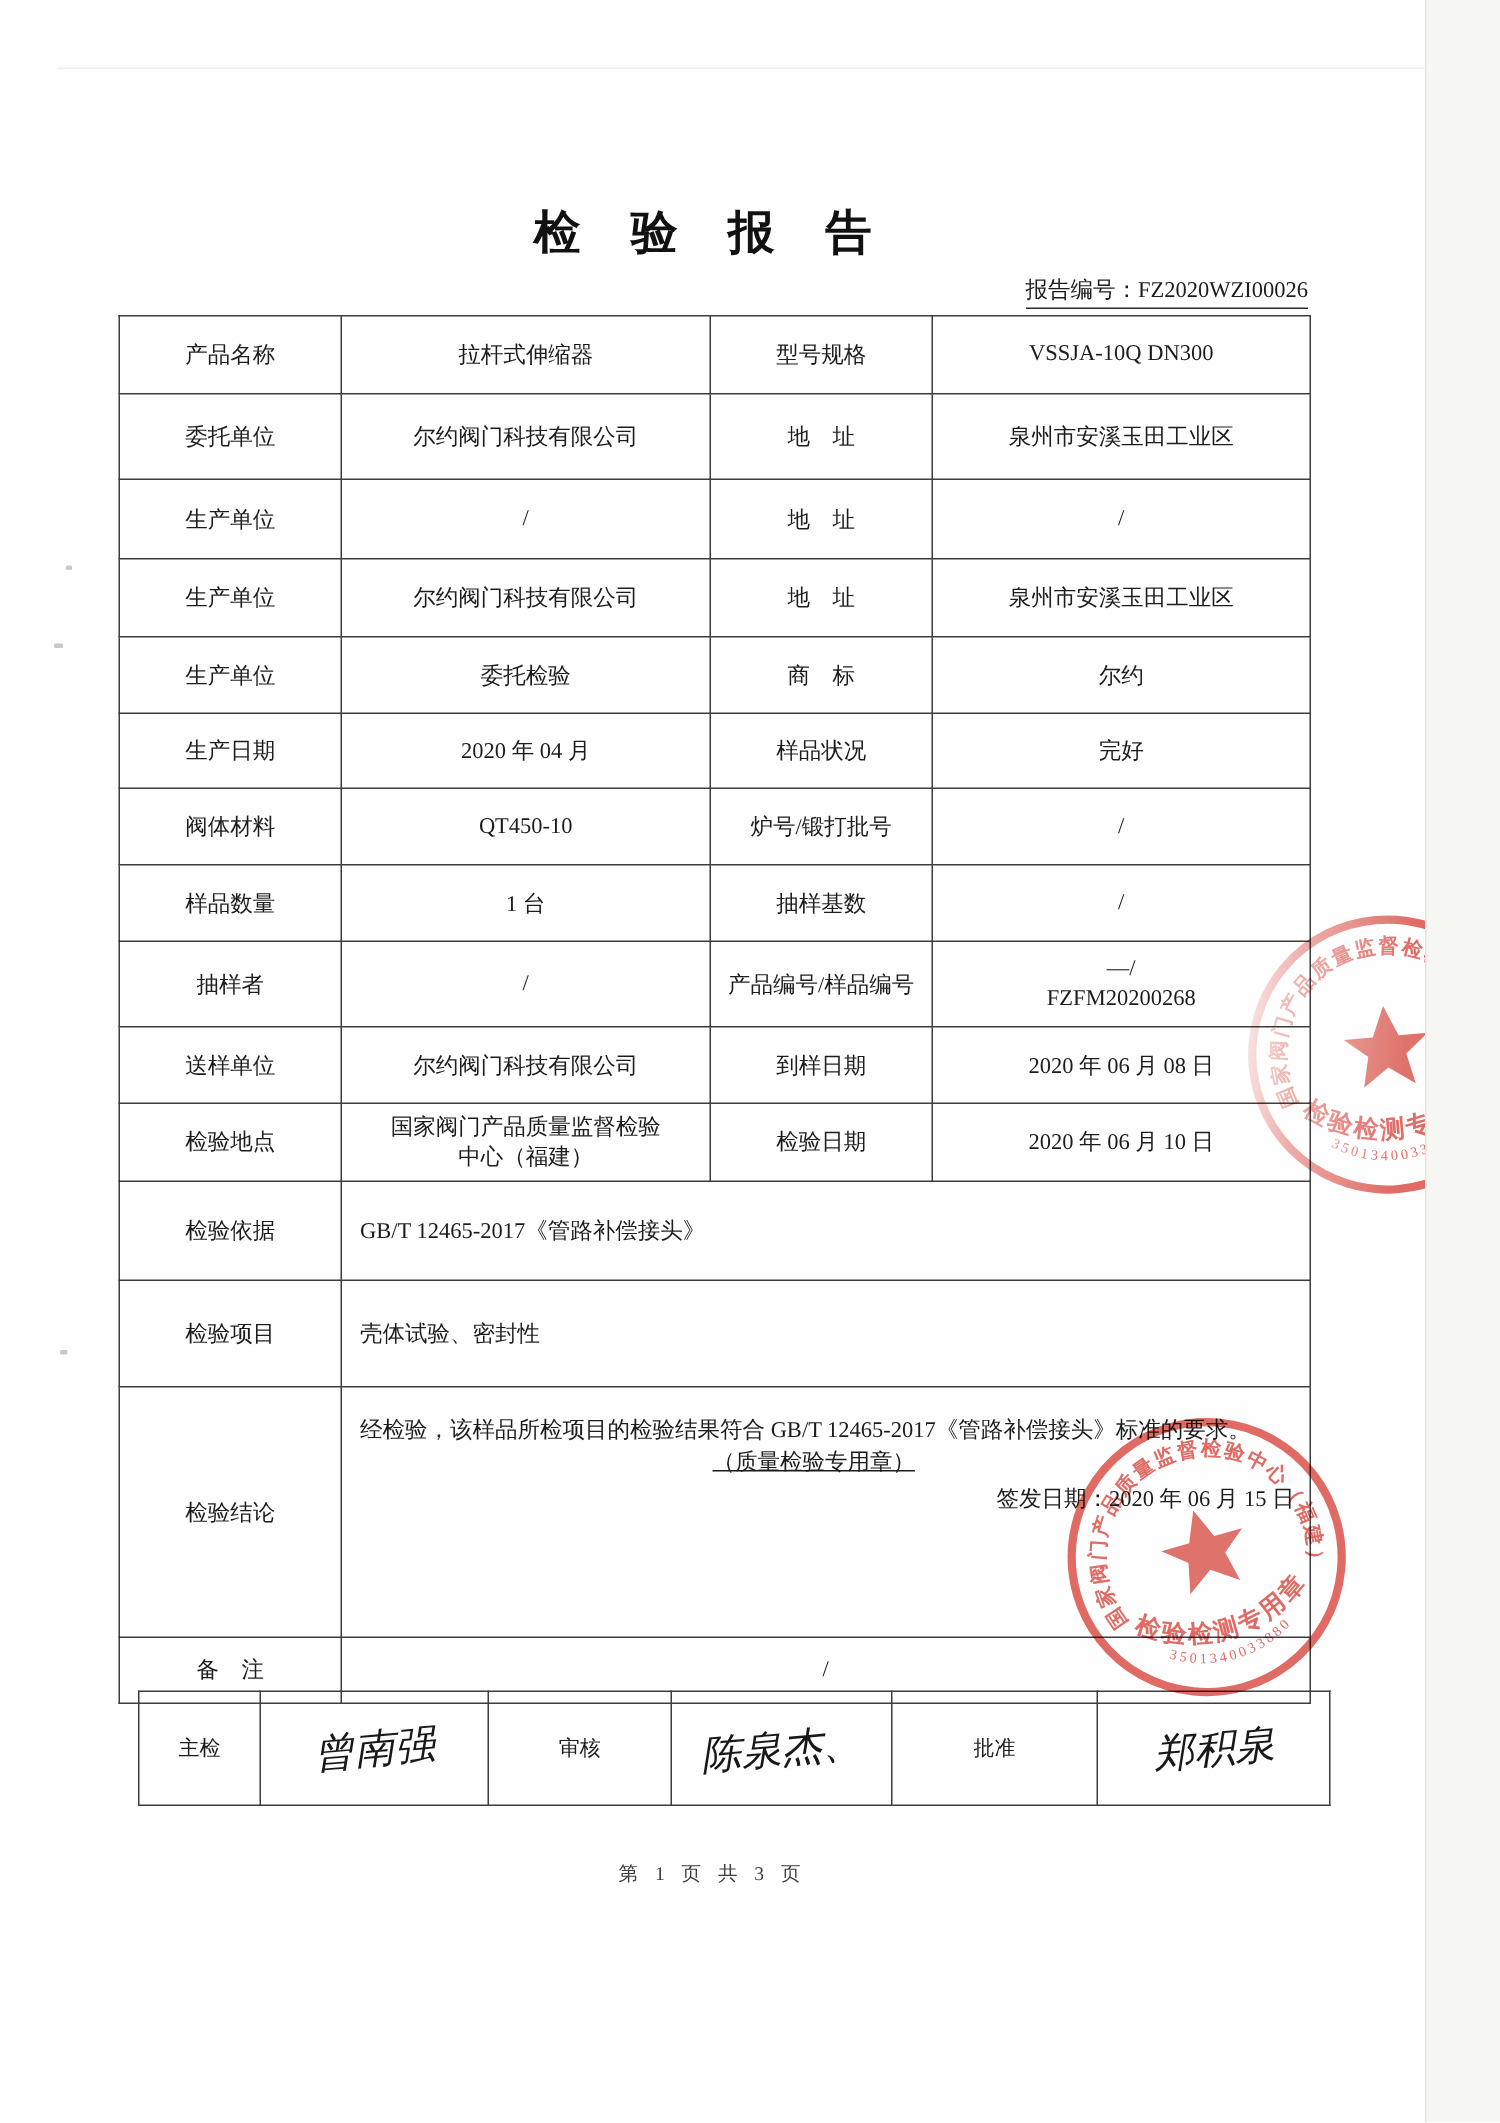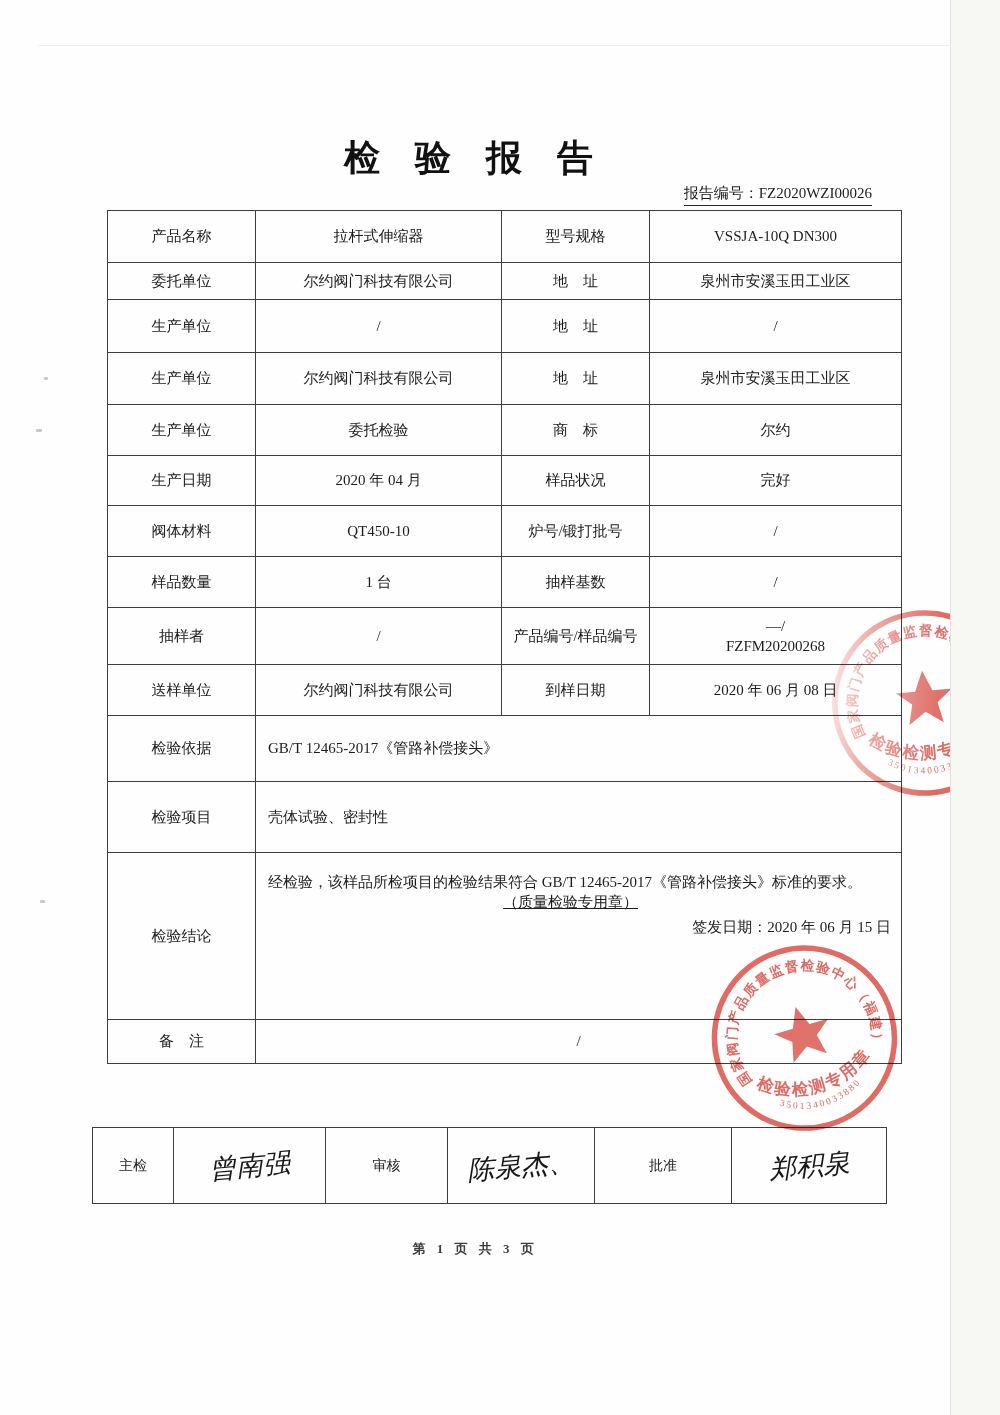--- a/index.html
+++ b/index.html
@@ -10,49 +10,49 @@
     color:#1c1c1c;
   }
   
   .off-page-right{position:absolute;left:950px;top:0;width:50px;height:1415px;
     background:#f7f7f4;border-left:1px solid #e4e4df;}
   .page-top-edge{position:absolute;left:38px;top:45px;width:913px;height:1px;background:#efefec;}
   .speck{position:absolute;background:#8a8a8a;opacity:.45;border-radius:1px;}
 
   .page-title{
     position:absolute;left:0;top:134px;width:950px;text-align:center;
-    font-size:36px;font-weight:bold;letter-spacing:13px;color:#111;
+    font-size:31px;font-weight:bold;letter-spacing:13px;color:#111;
   }
   .report-no{
     position:absolute;top:184px;right:128px;font-size:15px;
     border-bottom:1px solid #2a2a2a;padding-bottom:2px;white-space:nowrap;
   }
 
   table{border-collapse:collapse;table-layout:fixed;}
-  .main-table{position:absolute;left:107px;top:210px;width:794px;}
+  .main-table{position:absolute;left:79px;top:210px;width:794px;}
   .sig-table{position:absolute;left:92px;top:1127px;width:794px;}
   td{border:1px solid #3d3d3d;text-align:center;vertical-align:middle;
      font-size:15px;padding:2px 4px;overflow:hidden;}
-  .h44{height:44px}.h49{height:37px}.h50{height:50px}.h51{height:51px}
+  .h44{height:44px}.h49{height:57px}.h50{height:50px}.h51{height:51px}
   .h52{height:52px}.h53{height:53px}.h57{height:57px}.h66{height:66px}
   .h71{height:71px}.h167{height:167px}.h76{height:76px}
   .left-cell{text-align:left;padding-left:12px;}
   .two-line div{line-height:20px;}
   .concl-cell{text-align:left;vertical-align:top;position:relative;}
   .concl-line1{margin:16px 8px 0 8px;line-height:22px;}
   .concl-seal{text-align:center;padding-right:16px;text-decoration:underline;}
   .concl-date{text-align:right;margin-top:6px;padding-right:6px;}
   .sig-label{font-size:14px;}
   .handwriting{
     display:inline-block;font-size:27px;font-style:italic;color:#181818;
     transform:rotate(-5deg);font-family:"DejaVu Sans",sans-serif;
   }
   .page-footer{
     position:absolute;left:0;top:1240px;width:950px;text-align:center;
-    font-size:13px;letter-spacing:4px;color:#3c3c3c;font-weight:bold;
+    font-size:13px;letter-spacing:4px;color:#3c3c3c;
   }
   .page-clip{position:absolute;left:0;top:0;width:950px;height:1415px;
     overflow:hidden;pointer-events:none;}
   .stamp{position:absolute;mix-blend-mode:multiply;opacity:.82;}
   .stamp-main{left:705px;top:940px;transform:rotate(-16deg);}
   .stamp-edge{left:825px;top:605px;transform:rotate(-5deg);
     -webkit-mask-image:linear-gradient(100deg,transparent 2%,rgba(0,0,0,.55) 24%,#000 55%);
     mask-image:linear-gradient(100deg,transparent 2%,rgba(0,0,0,.55) 24%,#000 55%);}
   .stamp text{fill:#d94a42;}
   .stamp .ring-text{font-size:13.5px;letter-spacing:1.5px;font-weight:bold;}
@@ -139,20 +139,29 @@
       <td class="two-line">
         <div>—/</div>
         <div>FZFM20200268</div>
       </td>
     </tr>
     <tr class="h51">
       <td>送样单位</td>
       <td>尔约阀门科技有限公司</td>
       <td>到样日期</td>
       <td>2020 年 06 月 08 日</td>
+    </tr>
+    <tr class="h52">
+      <td>检验地点</td>
+      <td class="two-line">
+        <div>国家阀门产品质量监督检验</div>
+        <div>中心（福建）</div>
+      </td>
+      <td>检验日期</td>
+      <td>2020 年 06 月 10 日</td>
     </tr>
     <tr class="h66">
       <td>检验依据</td>
       <td class="left-cell" colspan="3">GB/T 12465-2017《管路补偿接头》</td>
     </tr>
     <tr class="h71">
       <td>检验项目</td>
       <td class="left-cell" colspan="3">壳体试验、密封性</td>
     </tr>
     <tr class="h167">

